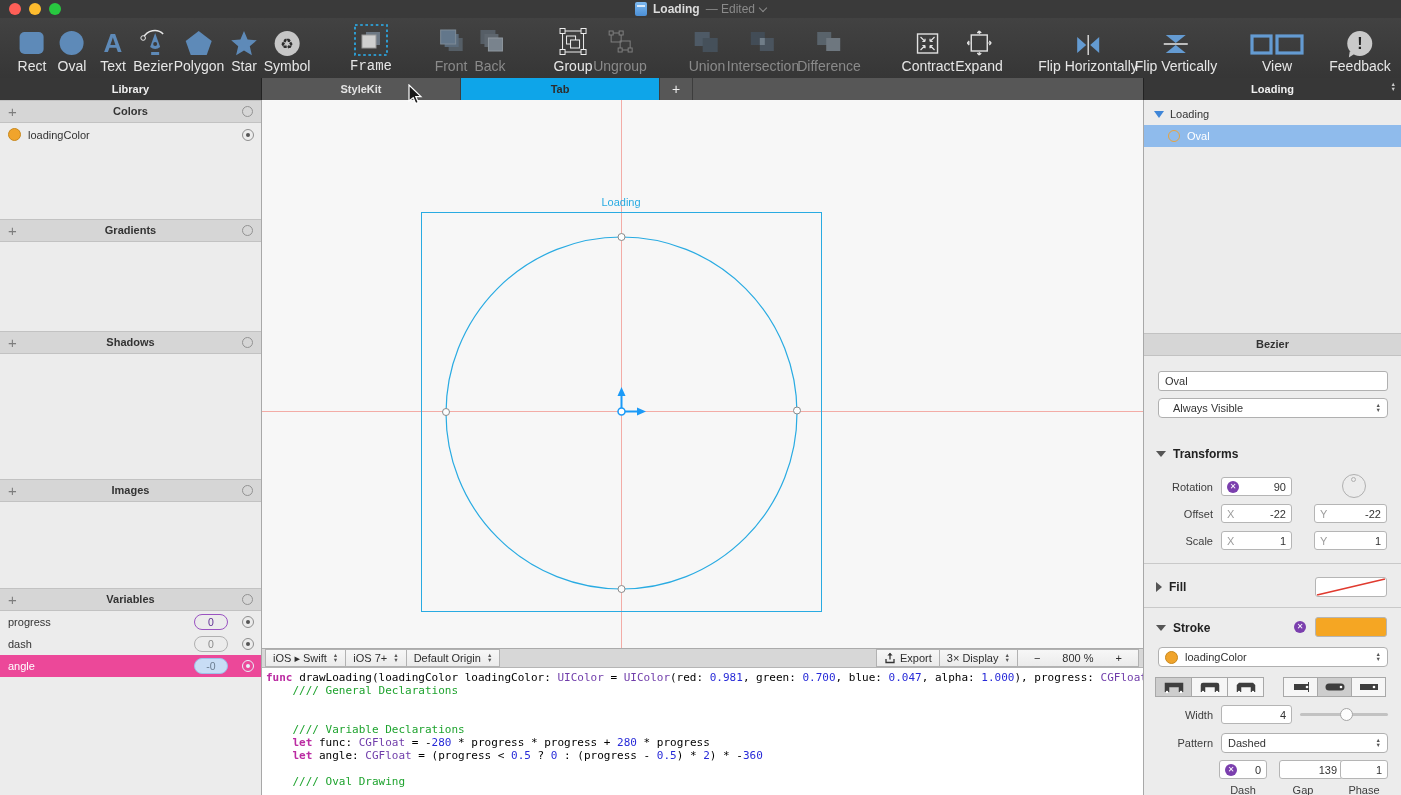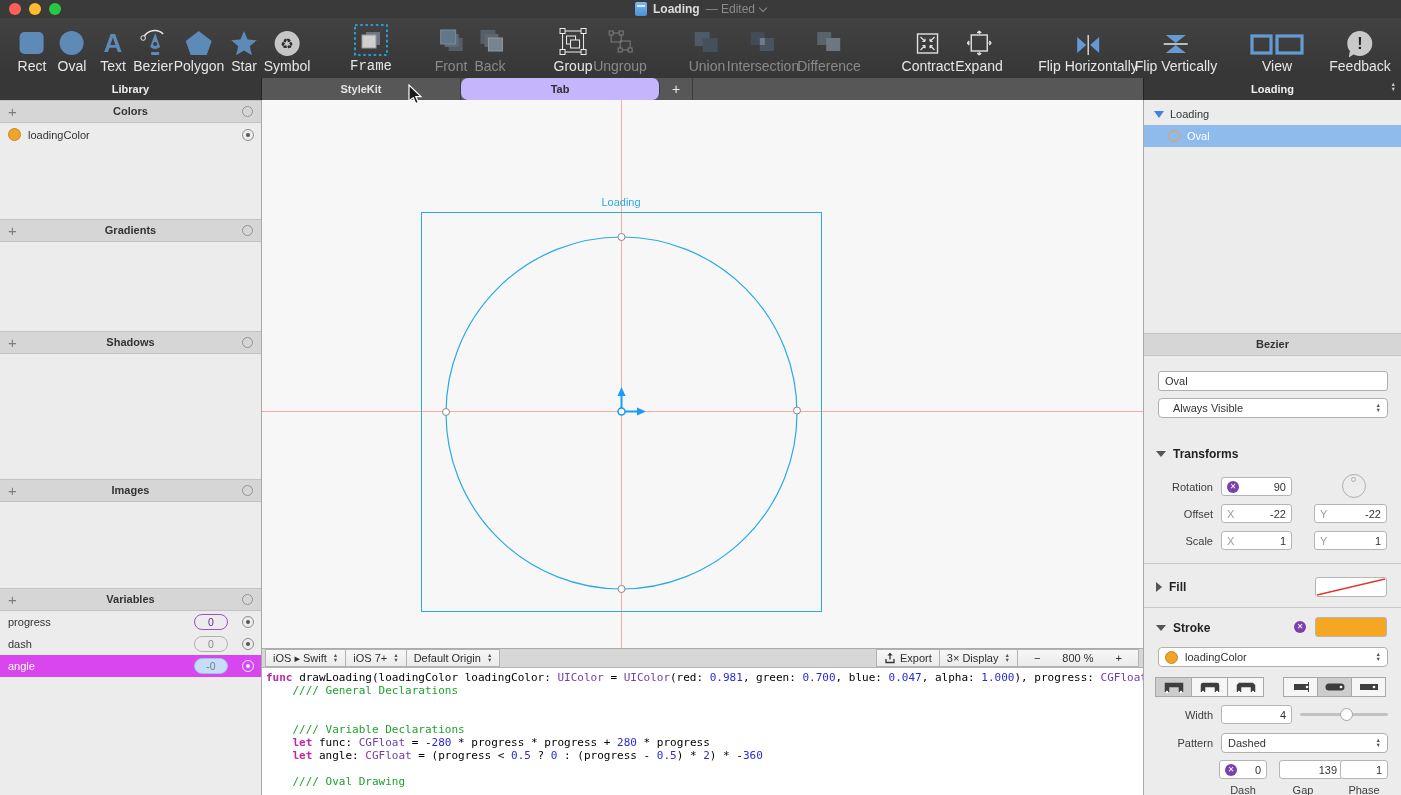--- a/index.html
+++ b/index.html
@@ -33,21 +33,21 @@
   .feedback-bubble:after{content:"";position:absolute;left:2px;bottom:-2px;width:0;height:0;
                  border-left:7px solid #c9c9c9;border-bottom:6px solid transparent;transform:rotate(8deg);}
   .text-A{font-family:"Liberation Sans",sans-serif;font-weight:bold;font-size:26px;line-height:26px;color:#5e8ab8;}
   
   #subheader{position:absolute;left:0;top:78px;width:100%;height:22px;display:flex;}
   .dark-hdr{background:#373737;color:#f0f0f0;font-weight:bold;display:flex;align-items:center;justify-content:center;position:relative;}
   #library-header{width:262px;border-right:1px solid #222;box-sizing:border-box;}
   #tab-bar{width:881px;background:#575757;display:flex;position:relative;}
   .tab{width:199px;height:22px;display:flex;align-items:center;justify-content:center;
        color:#e3e3e3;font-weight:bold;border-right:1px solid #3d3d3d;box-sizing:border-box;}
-  .tab.active{background:#c4b5fd;color:#2d2d2d;border-radius:7px;}
+  .tab.active{background:#0ea5e9;color:#2d2d2d;}
   .tab-plus{width:33px;height:22px;display:flex;align-items:center;justify-content:center;color:#eee;
        font-size:14px;border-right:1px solid #3d3d3d;box-sizing:border-box;}
   #inspector-header{width:258px;border-left:1px solid #222;box-sizing:border-box;}
   .hdr-stepper{position:absolute;right:5px;top:4px;display:flex;flex-direction:column;color:#ccc;}
   .hdr-stepper:before{content:"▲";font-size:5.5px;line-height:5px;}
   .hdr-stepper:after{content:"▼";font-size:5.5px;line-height:5px;}
   
   #main{position:absolute;left:0;top:100px;width:100%;height:695px;display:flex;}
   
   #library-body{width:262px;height:695px;background:#ececec;position:relative;
@@ -60,21 +60,21 @@
   .lib-row{position:absolute;left:0;right:0;height:23px;display:flex;align-items:center;}
   .swatch{width:13px;height:13px;border-radius:50%;background:#f0a42c;border:1px solid #c8881d;margin-left:8px;box-sizing:border-box;}
   .lib-row .name{margin-left:7px;}
   .target{position:absolute;right:7px;width:12px;height:12px;border:1px solid #8f8f8f;border-radius:50%;box-sizing:border-box;}
   .target.filled:after{content:"";position:absolute;left:3px;top:3px;width:4px;height:4px;border-radius:50%;background:#555;}
   .var-row{position:absolute;left:0;right:0;height:22px;display:flex;align-items:center;}
   .var-row .name{margin-left:8px;}
   .pill{position:absolute;right:33px;width:32px;height:14px;border-radius:8px;border:1px solid #b0b0b0;
         background:#fff0;display:flex;align-items:center;justify-content:center;font-size:10.5px;color:#8a8a8a;}
   .pill.expr{border-color:#9a53c1;color:#5e2d92;}
-  .var-row.sel{background:#d946ef;color:#fff;}
+  .var-row.sel{background:#ec4899;color:#fff;}
   .var-row.sel .pill{background:#c8ddf5;border-color:#9cc2ea;color:#6b7d90;}
   .var-row.sel .target{border-color:#e8f1fa;}
   .var-row.sel .target.filled:after{background:#e8f1fa;}
   
   #center{width:881px;flex:none;display:flex;flex-direction:column;}
   #canvas{position:relative;width:881px;height:548px;background:#f7f7f7;overflow:hidden;}
   #canvas svg{position:absolute;left:0;top:0;}
   #shape-label{position:absolute;left:259px;top:96px;width:200px;text-align:center;color:#29abe2;}
   #code-toolbar{width:881px;height:20px;background:#d7d7d7;border-top:1px solid #ababab;border-bottom:1px solid #b5b5b5;
                 display:flex;align-items:center;box-sizing:border-box;}

